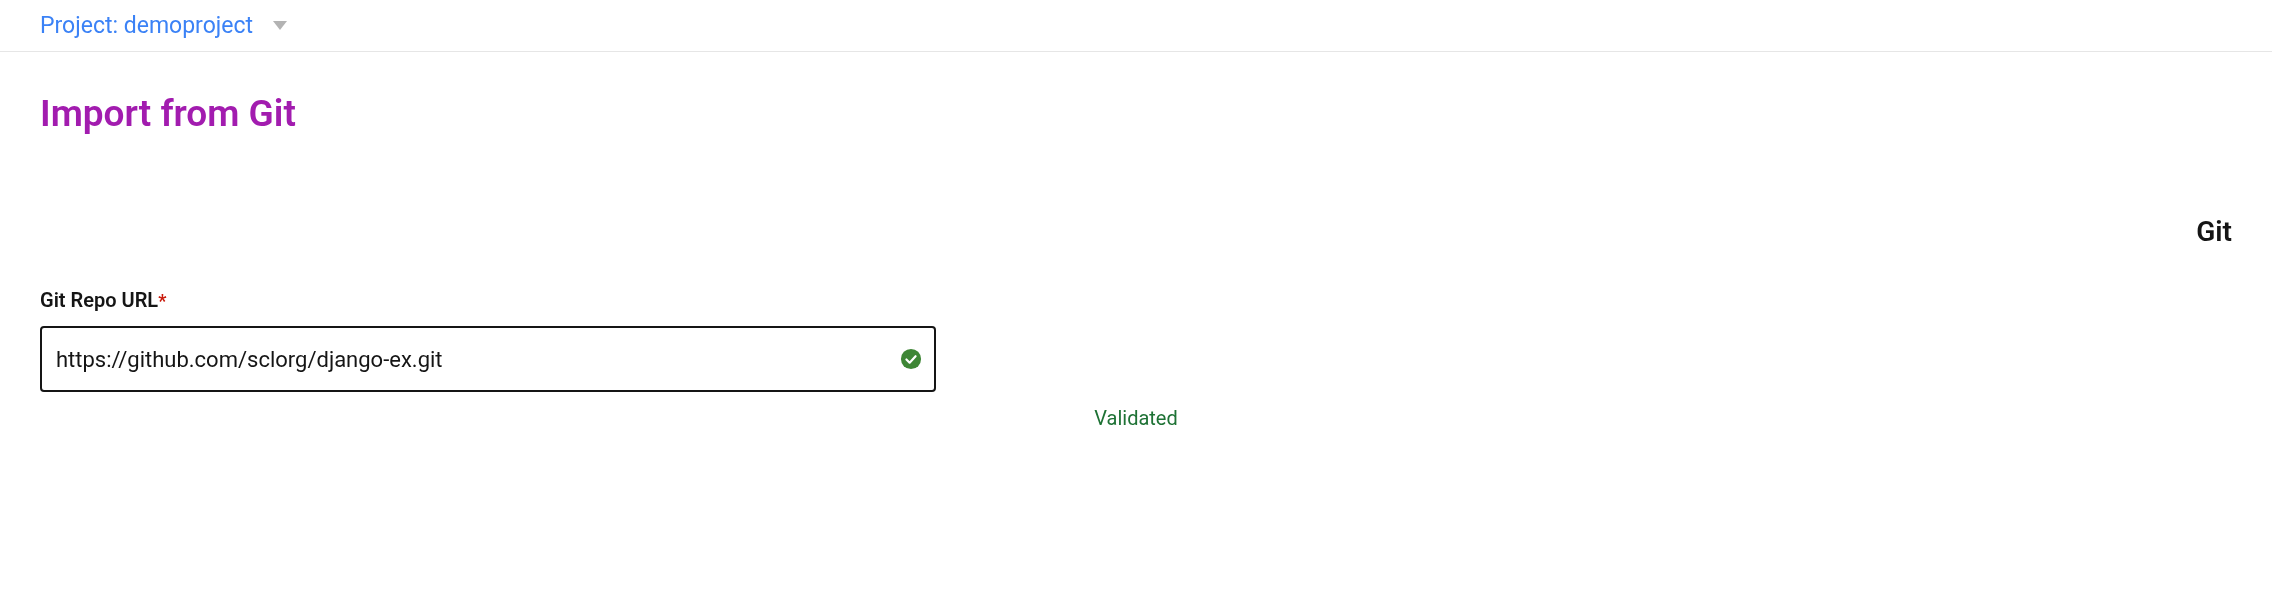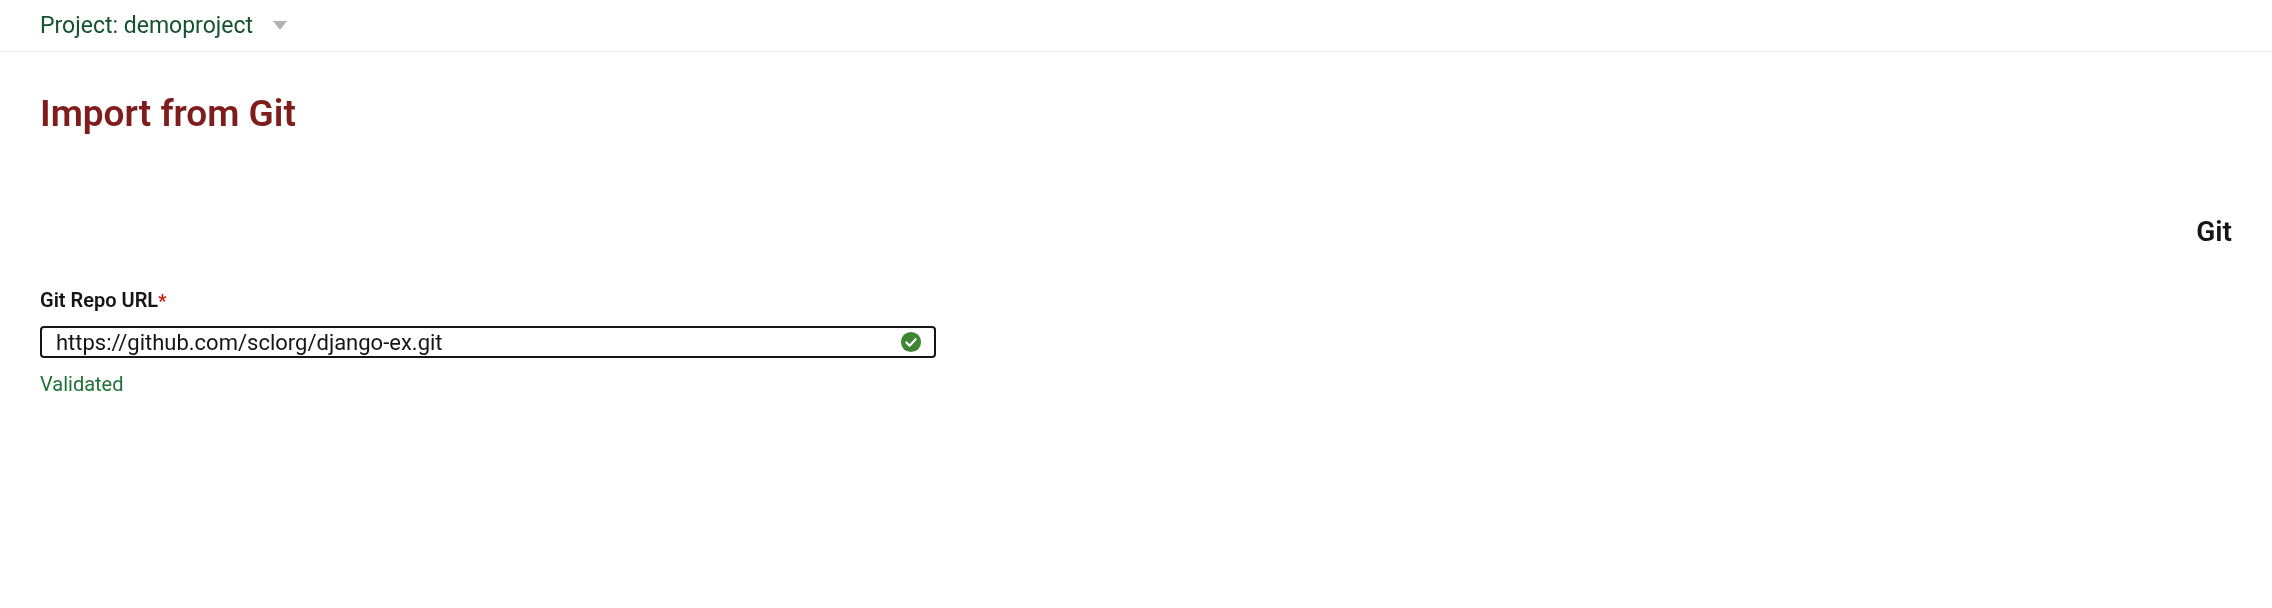--- a/index.html
+++ b/index.html
@@ -18,40 +18,40 @@
       display: flex;
       align-items: center;
       padding: 12px 40px;
       border-bottom: 1px solid #e6e6e6;
       gap: 44px;
     }
     .dropdown {
       display: flex;
       align-items: center;
       gap: 16px;
-      color: #14532d;
+      color: #3b82f6;
       font-size: 23px;
       font-weight: 400;
       cursor: pointer;
     }
     .dropdown .caret {
       width: 0;
       height: 0;
       border-left: 7px solid transparent;
       border-right: 7px solid transparent;
       border-top: 9px solid #b3b3b3;
       margin-left: 4px;
     }
     .content {
       padding: 40px 40px 0 40px;
     }
     .page-title {
       font-size: 37px;
       font-weight: 600;
-      color: #7f1d1d;
+      color: #a21caf;
       margin-bottom: 80px;
     }
     .section-title {
       font-size: 28px;
       font-weight: 600;
       color: #151515;
       margin-bottom: 40px;
       text-align: right;
     }
     .field-label {
@@ -67,21 +67,21 @@
       color: #c9190b;
       font-size: 18px;
       font-weight: 700;
     }
     .input-wrapper {
       position: relative;
       width: 896px;
     }
     .text-input {
       width: 100%;
-      height: 32px;
+      height: 66px;
       border: 2px solid #151515;
       border-radius: 4px;
       padding: 0 48px 0 14px;
       font-size: 22px;
       color: #151515;
       font-family: inherit;
       outline: none;
     }
     .validate-icon {
       position: absolute;
@@ -90,20 +90,21 @@
       transform: translateY(-50%);
       width: 22px;
       height: 22px;
       pointer-events: none;
     }
     .status-text {
       margin-top: 14px;
       font-size: 20px;
       color: #1e7235;
       font-weight: 400;
+      text-align: center;
     }
   </style>
 </head>
 <body>
 
 <div class="topbar">
   <div class="dropdown">
     <span>Project: demoproject</span>
     <span class="caret"></span>
   </div>

